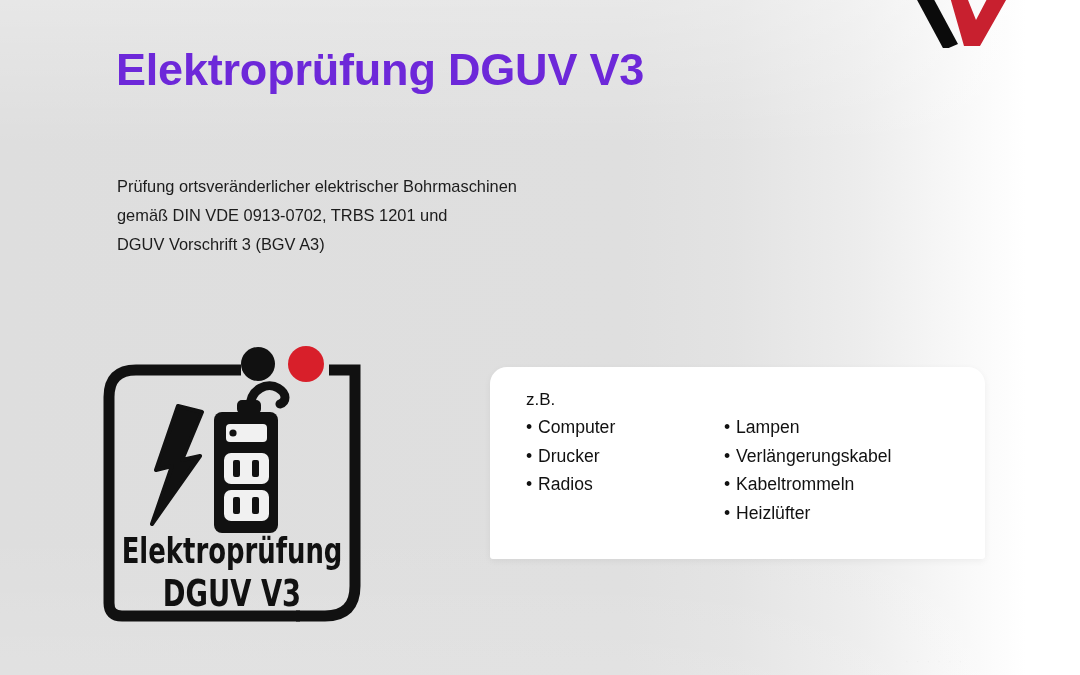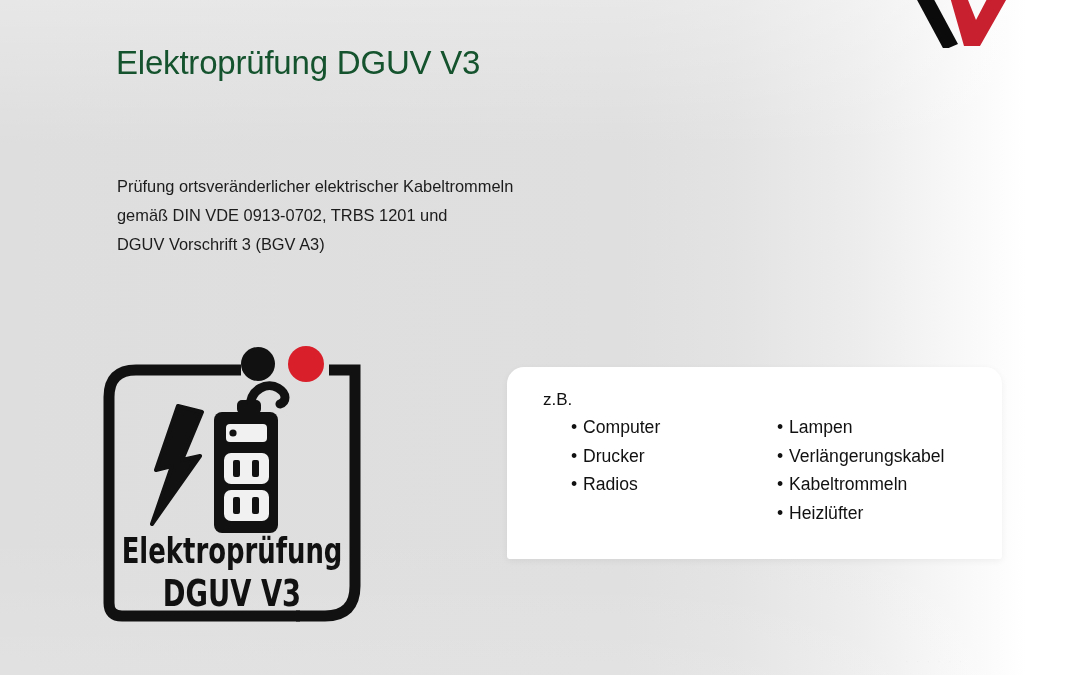--- a/index.html
+++ b/index.html
@@ -52,23 +52,23 @@
     top: -4px;
     width: 104px;
     height: 52px;
   }
 
   
   #headline {
     position: absolute;
     left: 116px;
     top: 44px;
-    font-size: 33px;
-    font-weight: normal;
-    color: #14532d;
+    font-size: 45px;
+    font-weight: bold;
+    color: #6d28d9;
     letter-spacing: -0.2px;
     white-space: nowrap;
   }
 
   
   #subtitle {
     position: absolute;
     left: 117px;
     top: 172px;
     font-size: 16.4px;
@@ -83,21 +83,21 @@
     left: 100px;
     top: 338px;
     width: 270px;
     height: 285px;
   }
   #badge svg { display: block; }
 
   
   #card {
     position: absolute;
-    left: 507px;
+    left: 490px;
     top: 367px;
     width: 495px;
     height: 192px;
     background: #ffffff;
     border-top-left-radius: 17px;
     border-top-right-radius: 17px;
     border-bottom-left-radius: 3px;
     border-bottom-right-radius: 3px;
     box-shadow: 0 2px 7px rgba(0,0,0,0.055);
   }
@@ -108,22 +108,21 @@
     right: 12px;
   }
   #zb {
     font-size: 17px;
     color: #111;
     line-height: 24px;
     margin-bottom: 1px;
   }
   .cols {
     display: flex;
-    gap: 16px;
-    margin-left: 28px;
+    gap: 8px;
   }
   .col { width: 190px; }
   .col ul {
     list-style: none;
     margin: 0;
     padding: 0;
   }
   .col li {
     font-size: 17.6px;
     color: #111;
@@ -162,21 +161,21 @@
 
       <path d="M6 2 L20 -4 L48 48 L34 54 Z" fill="#0b0b0b"></path>
 
       <path d="M38 -6 L54 -6 L66 24 L88 -18 L104 -10 L70 50 L54 50 Z" fill="#c8202f"></path>
     </svg>
   </div>
 
   <div id="headline">Elektroprüfung DGUV V3</div>
 
   <div id="subtitle">
-    <div>Prüfung ortsveränderlicher elektrischer Kabeltrommeln</div>
+    <div>Prüfung ortsveränderlicher elektrischer Bohrmaschinen</div>
     <div>gemäß DIN VDE 0913-0702, TRBS 1201 und</div>
     <div>DGUV Vorschrift 3 (BGV A3)</div>
   </div>
 
   <div id="badge">
     <svg viewBox="0 0 270 285" width="270" height="285" xmlns="http://www.w3.org/2000/svg">
 
       <g fill="none" stroke="#111111" stroke-width="11">
 
         <path d="M141 32 L36 32 Q9 32 9 59 L9 265 Q9 278 22 278 L200 278" stroke-linecap="butt"></path>

